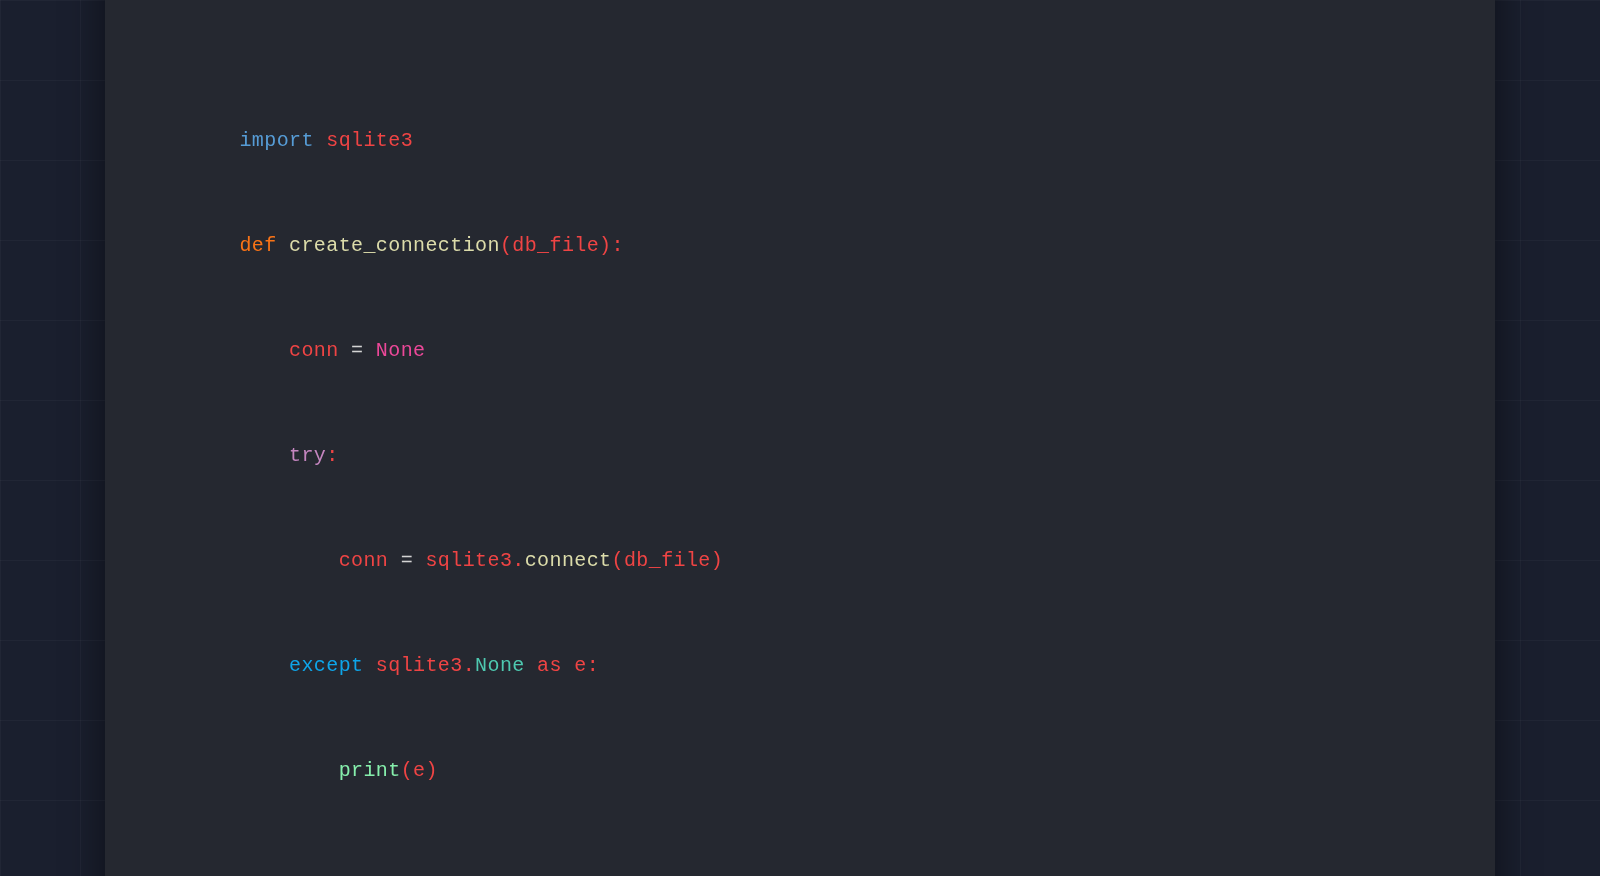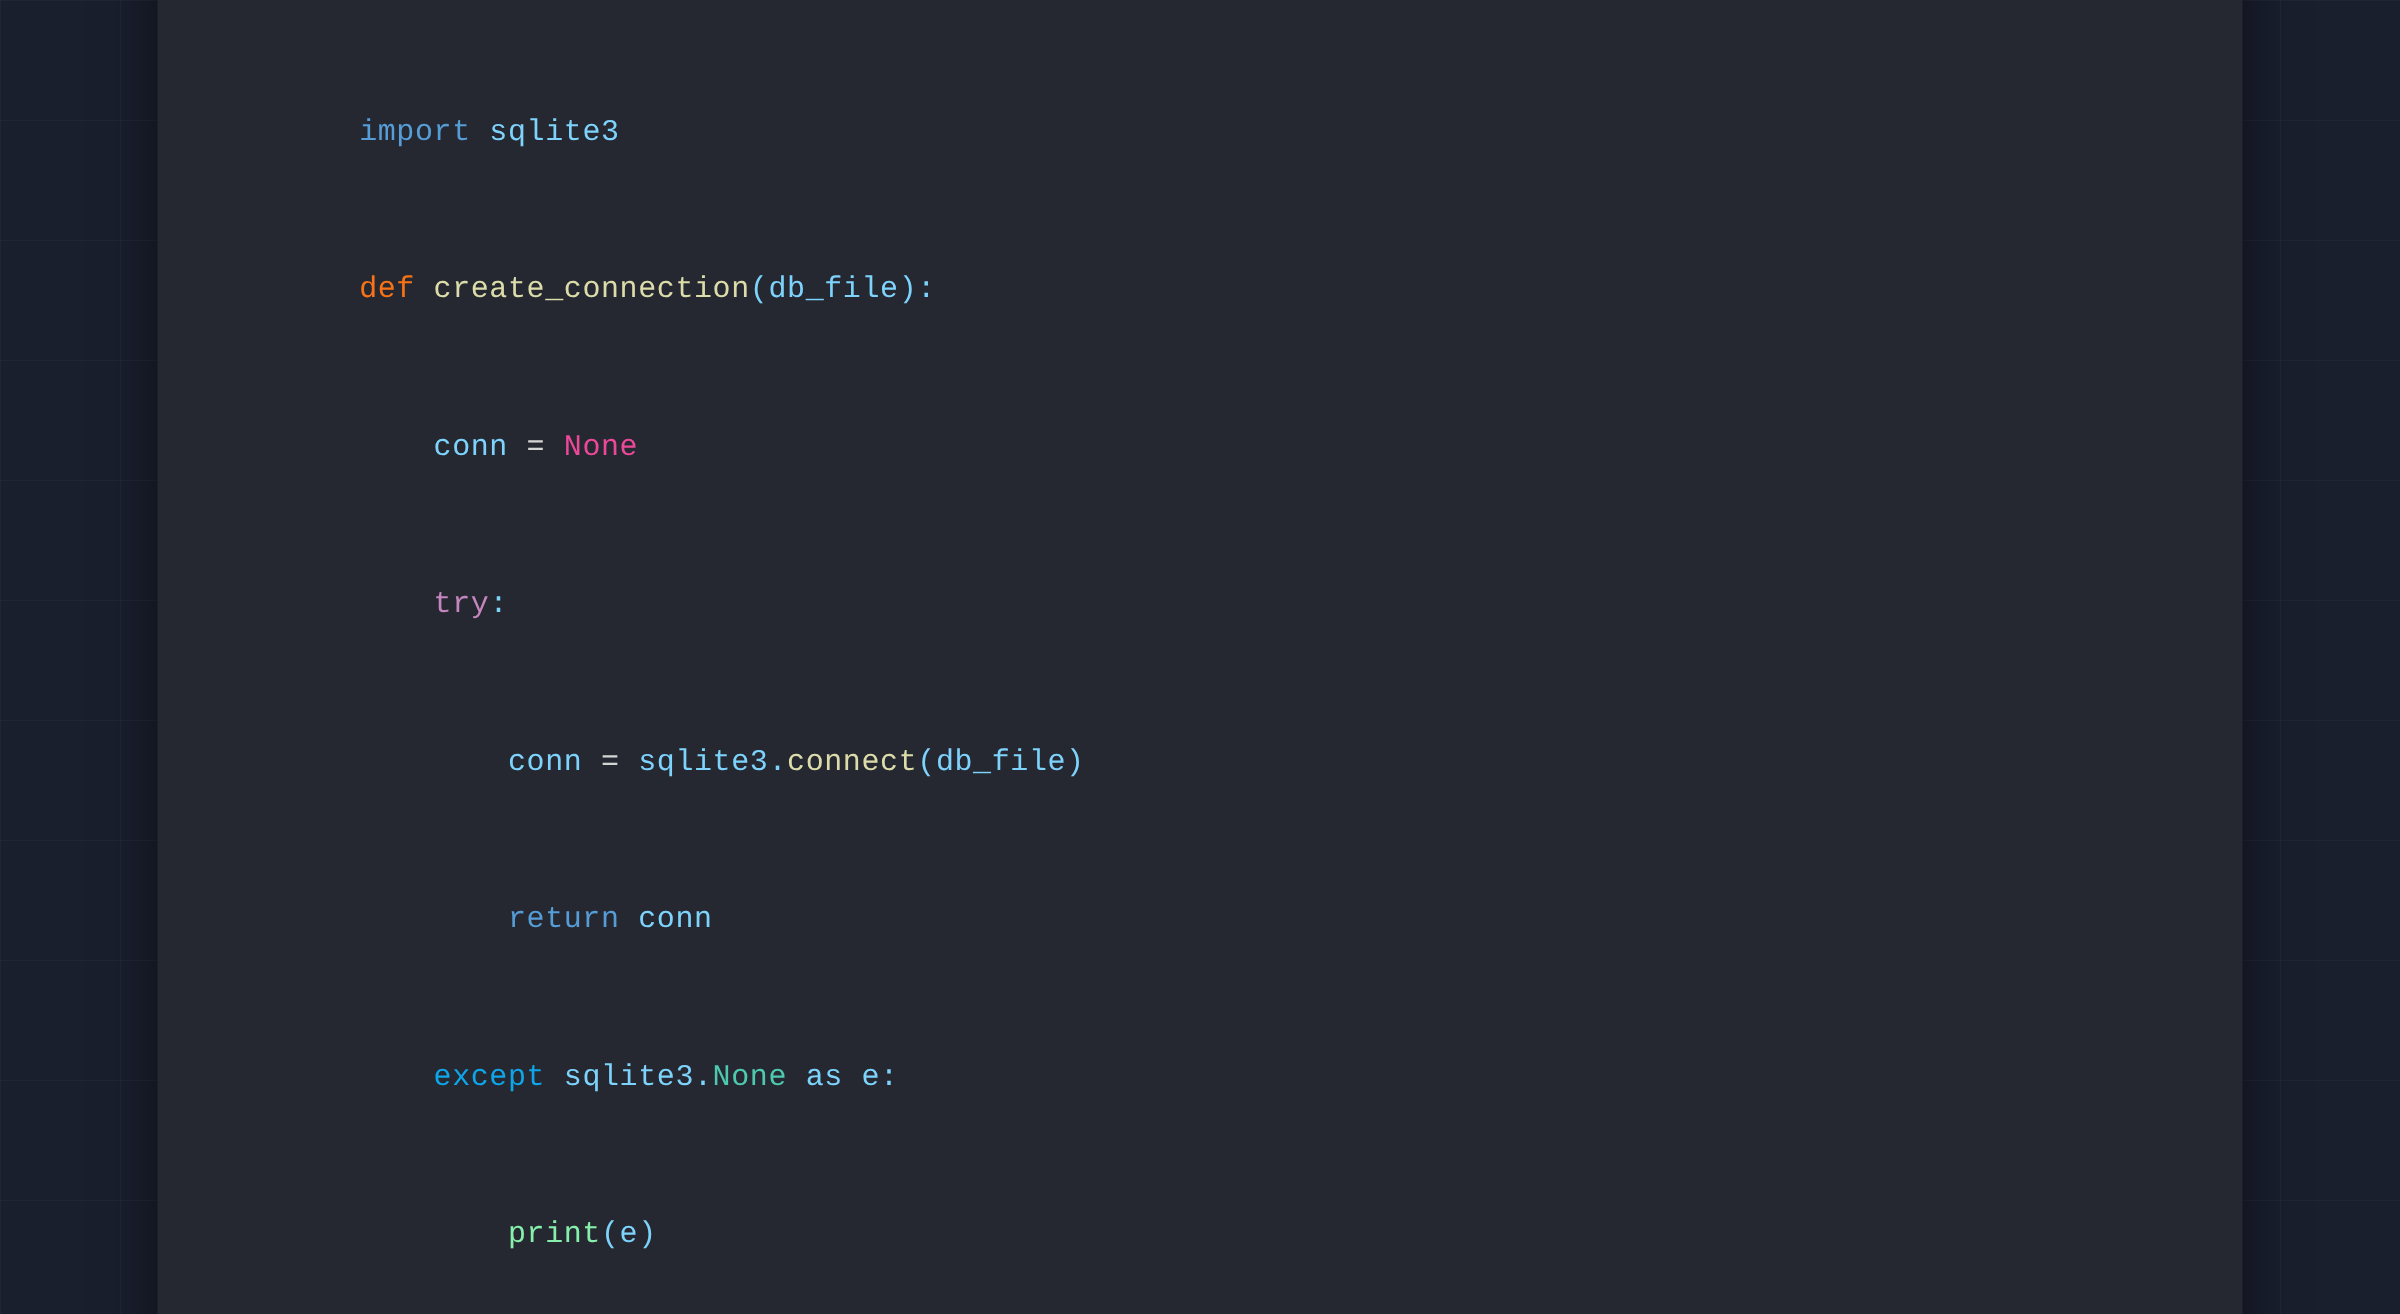--- a/index.html
+++ b/index.html
@@ -40,21 +40,21 @@
     .line {
       display: block;
       white-space: pre;
     }
 
     .line-empty {
       display: block;
       height: 1.75em;
     }
     .c-funcname   { color: #dcdcaa; }
-    .c-plain      { color: #7dd3fc; margin-top: 20px; }
+    .c-plain      { color: #ef4444; margin-top: 20px; }
     .c-builtin    { color: #86efac; }
     .c-method     { color: #dcdcaa; }
     .c-class      { color: #4ec9b0; }
     .c-op         { color: #d4d4d4; }
     .c-except-kw  { color: #0ea5e9; }
     .c-return-kw  { color: #569cd6; }
     .c-import-kw  { color: #569cd6; }
     .c-def-kw     { color: #f97316; }
     .c-try-kw     { color: #c586c0; }
     .c-none       { color: #ec4899; }
@@ -84,23 +84,20 @@
     </span>
 
     <span class="line">
       <span class="c-plain">    </span><span class="c-try-kw">try</span><span class="c-plain">:</span>
     </span>
 
     <span class="line">
       <span class="c-plain">        </span><span class="c-plain">conn</span><span class="c-op"> = </span><span class="c-plain">sqlite3</span><span class="c-plain">.</span><span class="c-method">connect</span><span class="c-plain">(db_file)</span>
     </span>
 
-    <span class="line">
-      <span class="c-plain">        </span><span class="c-return-kw">return</span><span class="c-plain"> conn</span>
-    </span>
 
     <span class="line">
       <span class="c-plain">    </span><span class="c-except-kw">except</span><span class="c-plain"> sqlite3</span><span class="c-plain">.</span><span class="c-class">None</span><span class="c-plain"> as </span><span class="c-plain">e</span><span class="c-plain">:</span>
     </span>
 
     <span class="line">
       <span class="c-plain">        </span><span class="c-builtin">print</span><span class="c-plain">(e)</span>
     </span>
 
     <span class="line">

